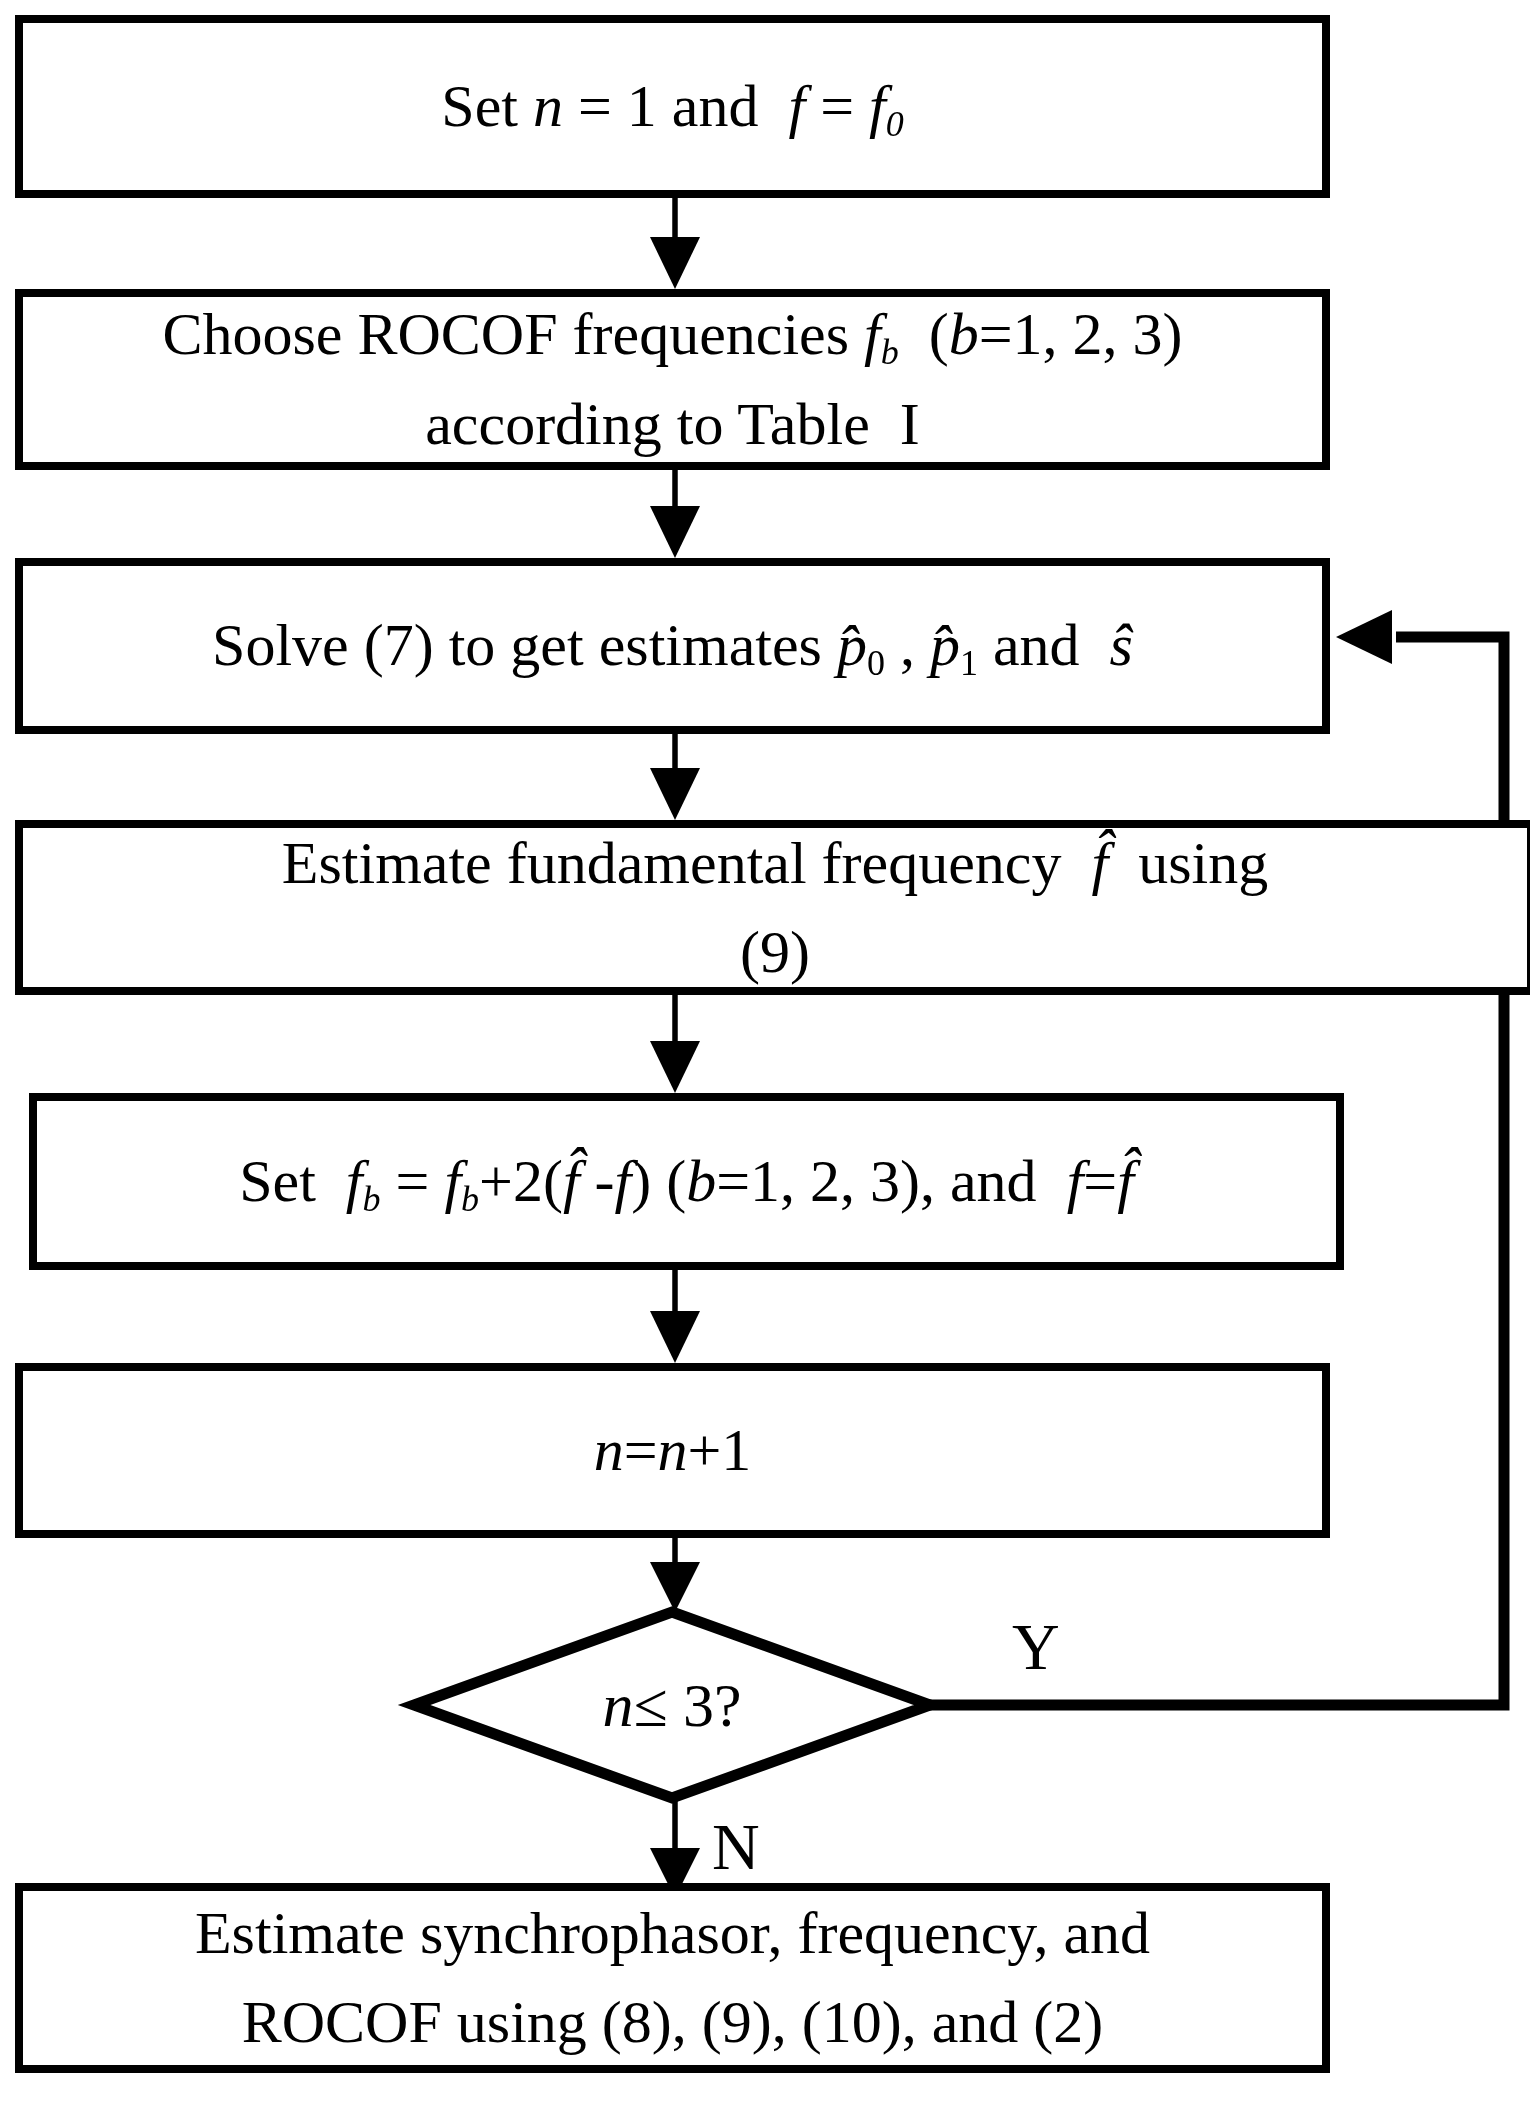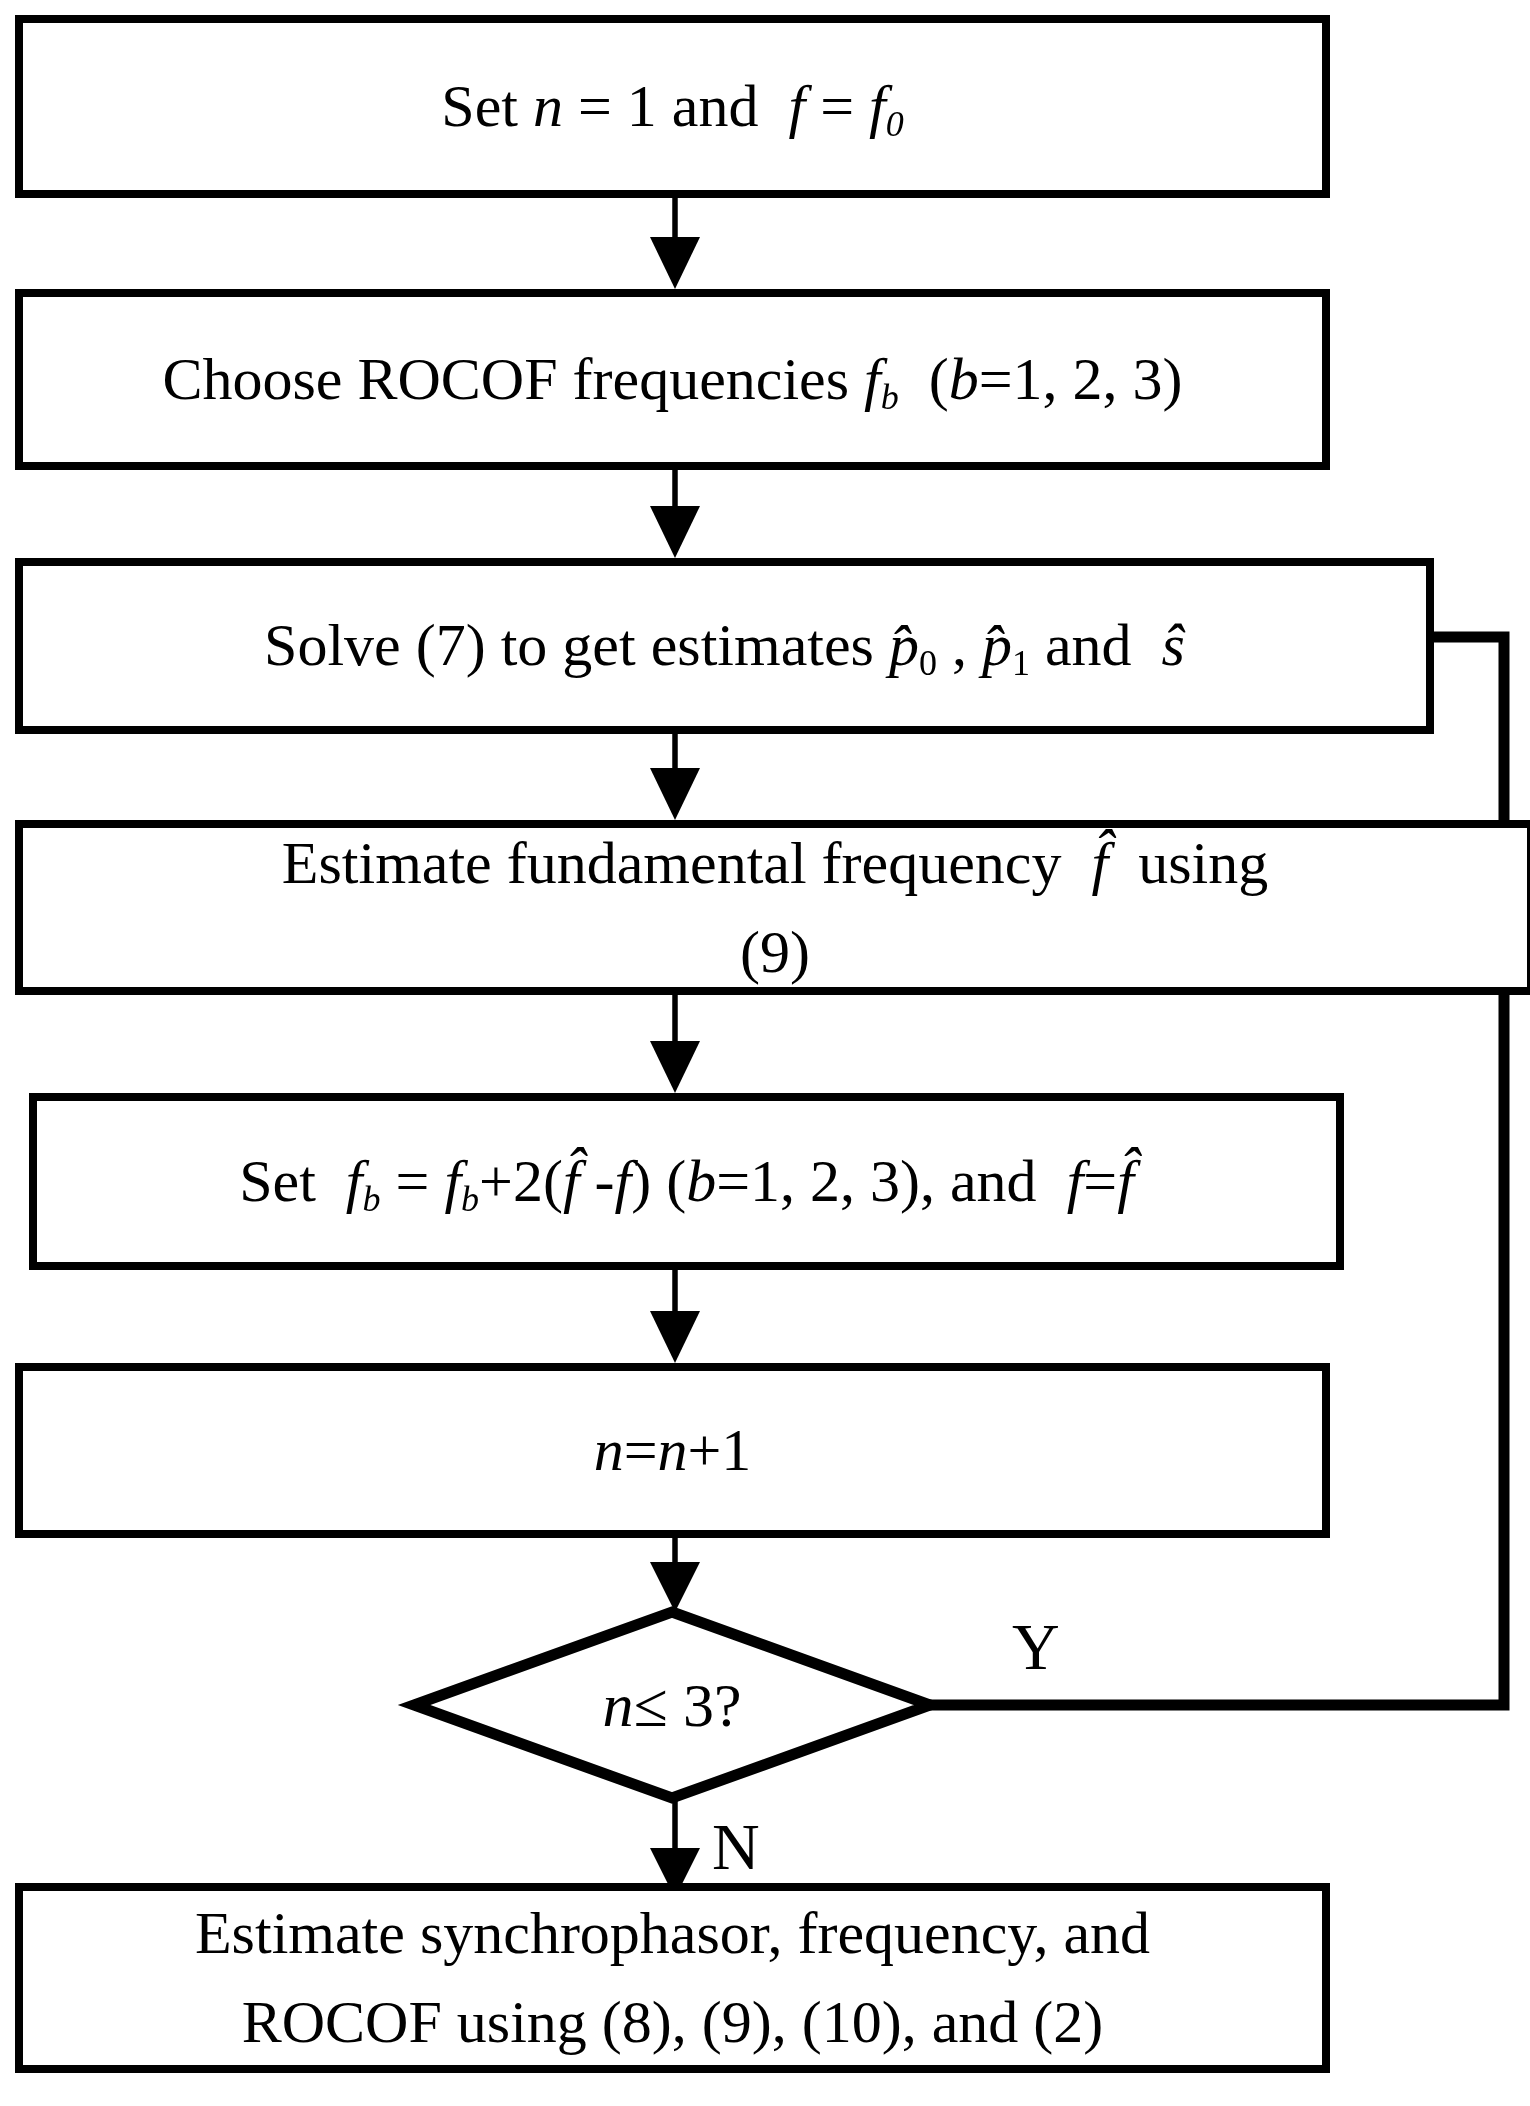--- a/index.html
+++ b/index.html
@@ -36,21 +36,21 @@
     line-height: 1.48;
     z-index: 2;
   }
   .tline { white-space: nowrap; }
   .seg-i  { font-style: italic; }
   .seg-s  { font-size: 0.60em; vertical-align: -0.28em; }
   .seg-is { font-style: italic; font-size: 0.60em; vertical-align: -0.28em; }
 
   #box-init    { left: 15px; top: 15px;   width: 1315px; height: 183px; }
   #box-choose  { left: 15px; top: 289px;  width: 1315px; height: 181px; }
-  #box-solve   { left: 15px; top: 558px;  width: 1419px; height: 176px; text-align: right; }
+  #box-solve   { left: 15px; top: 558px;  width: 1315px; height: 176px; text-align: right; }
   #box-estfreq { left: 15px; top: 820px;  width: 1520px; height: 175px; justify-content: center; }
   #box-update  { left: 29px; top: 1093px; width: 1315px; height: 177px; }
   #box-incr    { left: 15px; top: 1363px; width: 1315px; height: 175px; }
   #box-final   { left: 15px; top: 1883px; width: 1315px; height: 190px; }
 
   .diamond-text {
     position: absolute;
     left: 452px;
     top: 1658px;
     width: 440px;
@@ -114,20 +114,21 @@
 
     <polygon points="672,1612 930,1705 672,1798 414,1705" fill="#ffffff" class="stroke" stroke-width="11"></polygon>
   </svg>
 
   <div class="box" id="box-init">
     <div class="tline"><span class="seg-r">Set </span><span class="seg-i">n</span><span class="seg-r"> = 1 and &nbsp;</span><span class="seg-i">f</span><span class="seg-r"> = </span><span class="seg-i">f</span><span class="seg-is">0</span></div>
   </div>
 
   <div class="box" id="box-choose">
     <div class="tline"><span class="seg-r">Choose ROCOF frequencies </span><span class="seg-i">f</span><span class="seg-is">b</span><span class="seg-r">&nbsp; (</span><span class="seg-i">b</span><span class="seg-r">=1, 2, 3)</span></div>
+    <div class="tline"><span class="seg-r">according to Table&nbsp; I</span></div>
   </div>
 
   <div class="box" id="box-solve">
     <div class="tline"><span class="seg-r">Solve (7) to get estimates </span><span class="seg-i">p̂</span><span class="seg-s">0</span><span class="seg-r"> , </span><span class="seg-i">p̂</span><span class="seg-s">1</span><span class="seg-r"> and &nbsp;</span><span class="seg-i">ŝ</span></div>
   </div>
 
   <div class="box" id="box-estfreq">
     <div class="tline"><span class="seg-r">Estimate fundamental frequency &nbsp;</span><span class="seg-i">f̂</span><span class="seg-r">&nbsp; using</span></div>
     <div class="tline"><span class="seg-r">(9)</span></div>
   </div>

